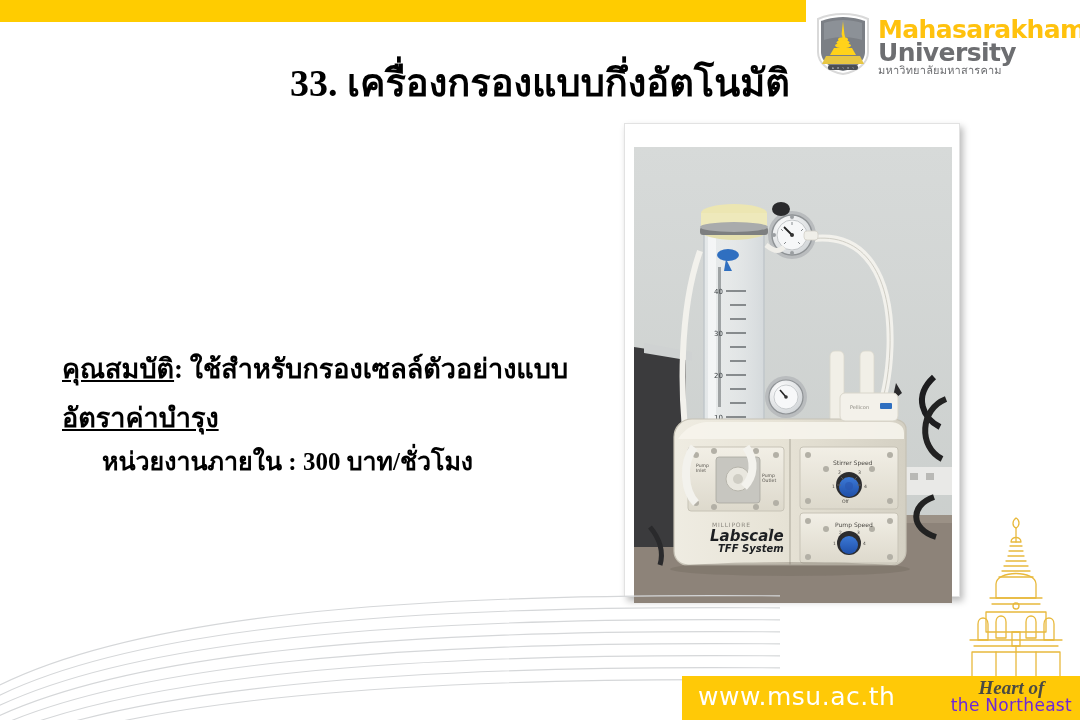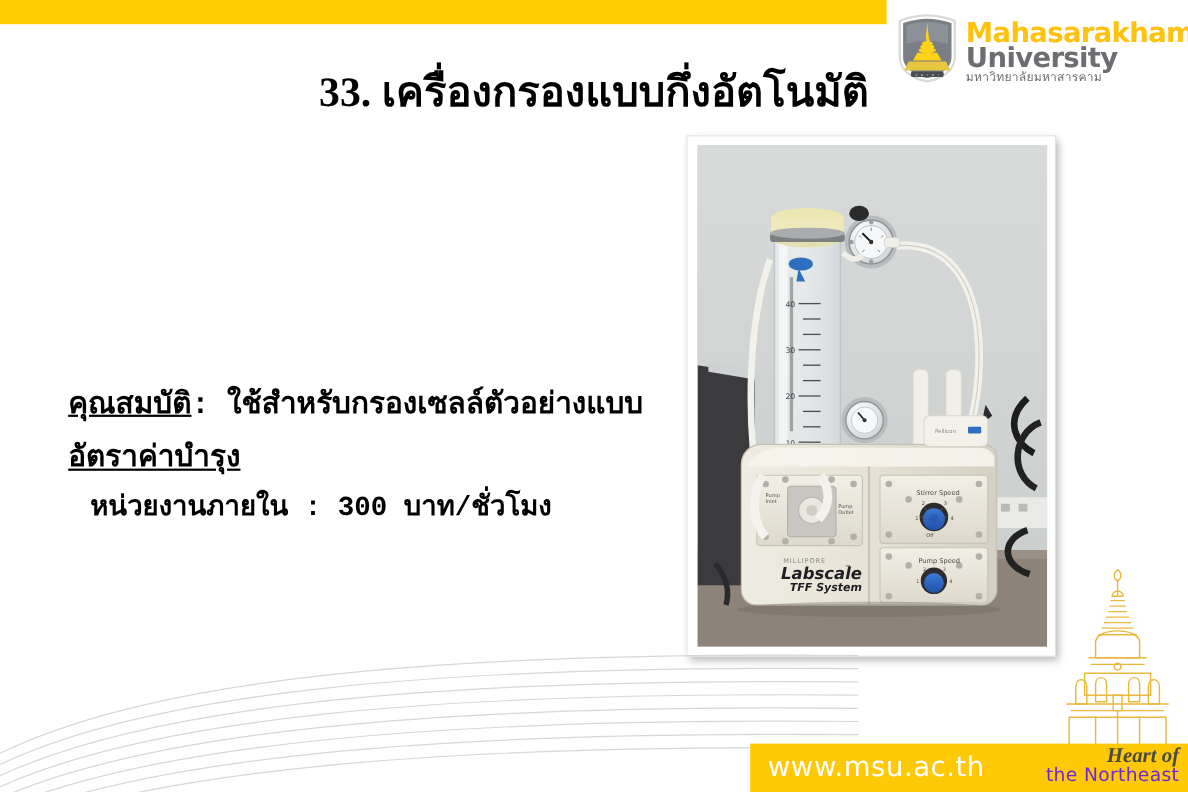--- a/index.html
+++ b/index.html
@@ -24,50 +24,50 @@
   
   .title{
     position:absolute;left:0;top:52px;width:1000px;text-align:center;
     font-family:"Liberation Serif", serif;font-weight:bold;font-size:38px;color:#000;
     letter-spacing:0px;
     padding-left:40px;
   }
 
   
   .body-txt{position:absolute;left:62px;top:352px;width:540px;color:#000;}
-  .ln{font-family:Liberation Mono, monospace;font-weight:bold;font-size:27px;line-height:1.30;white-space:nowrap;}
+  .ln{font-family:Liberation Serif, serif;font-weight:bold;font-size:27px;line-height:1.30;white-space:nowrap;}
   .ln.w{white-space:normal;}
   .u{text-decoration:underline;}
   .gap{height:14px;}
-  .indent{margin-left:20px;font-size:25px;}
+  .indent{margin-left:40px;font-size:25px;}
   .rate-gap{height:10px;}
 
   
   .photo-frame{
     position:absolute;left:624px;top:123px;width:336px;height:474px;
     background:#ffffff;border:1px solid #e2e2e2;
     box-shadow:3px 4px 7px rgba(0,0,0,0.28);
     padding:0;box-sizing:border-box;
   }
-  .photo{position:absolute;left:9px;top:8px;width:318px;height:456px;overflow:hidden;background:#cfd2d1;}
+  .photo{position:absolute;left:9px;top:23px;width:318px;height:456px;overflow:hidden;background:#cfd2d1;}
   .photo svg{display:block;}
 
   
   .swoosh{position:absolute;left:0;bottom:0;width:780px;height:140px;pointer-events:none;}
 
   
   .pagoda{position:absolute;right:4px;bottom:8px;width:120px;height:200px;pointer-events:none;}
 
   
   .footer{position:absolute;left:682px;top:676px;width:398px;height:44px;background:#ffc907;overflow:hidden;}
   .footer-url{
     position:absolute;left:16px;top:6px;
     font-family:"DejaVu Sans",sans-serif;font-size:25px;color:#ffffff;letter-spacing:0.5px;
   }
-  .footer-tag{position:absolute;right:8px;top:2px;text-align:right;line-height:1.02;}
+  .footer-tag{position:absolute;right:8px;top:2px;text-align:center;line-height:1.02;}
   .heart{font-family:"Liberation Serif",serif;font-style:italic;font-weight:bold;font-size:19px;color:#4a4a42;display:block;}
   .ne{font-family:"DejaVu Sans",sans-serif;font-size:17px;color:#6d28d9;display:block;letter-spacing:0.3px;}
 </style>
 </head>
 <body>
 
 <div class="slide">
 
   <div class="topbar"></div>
 

